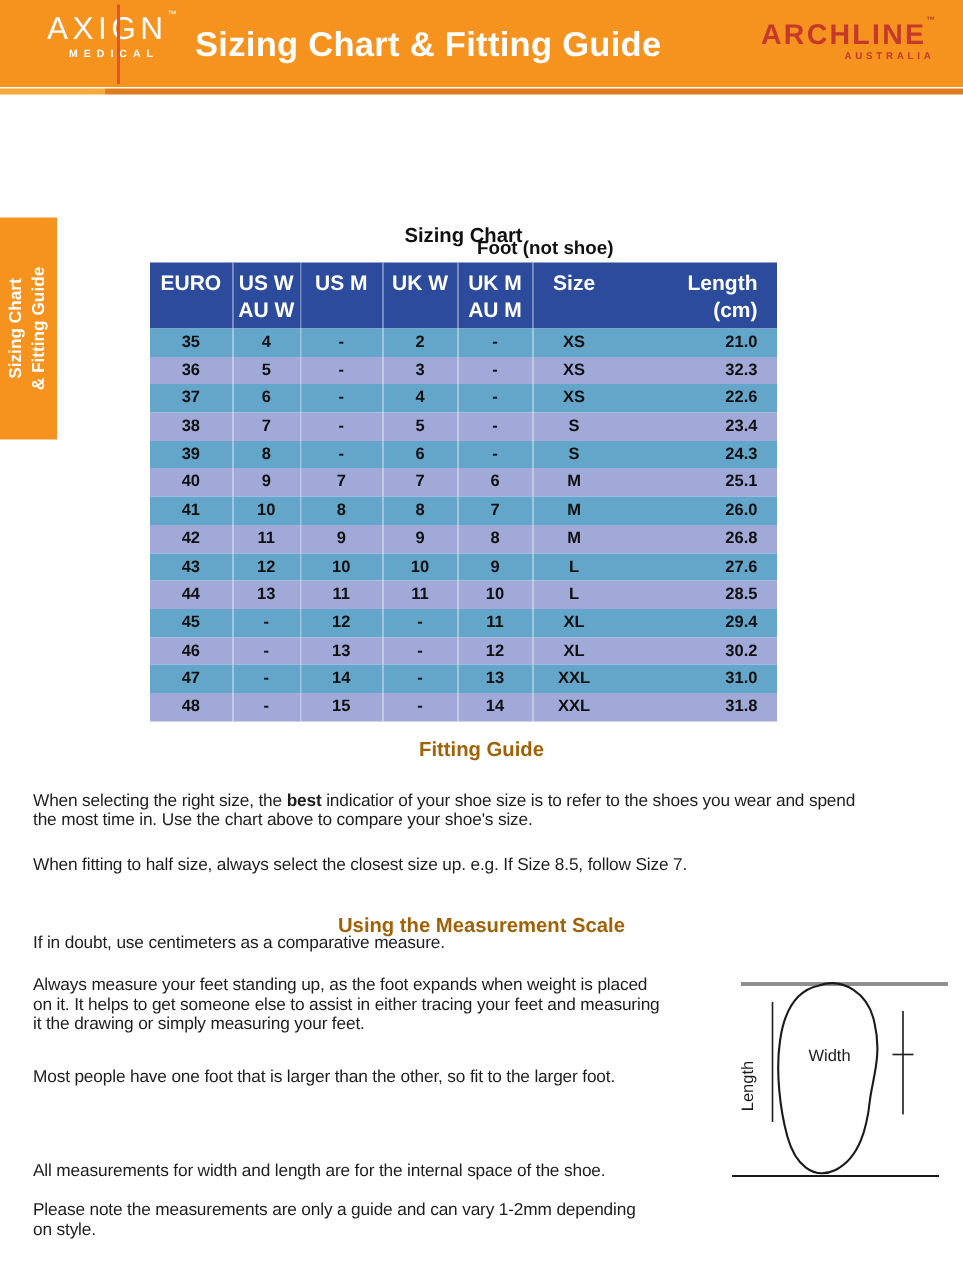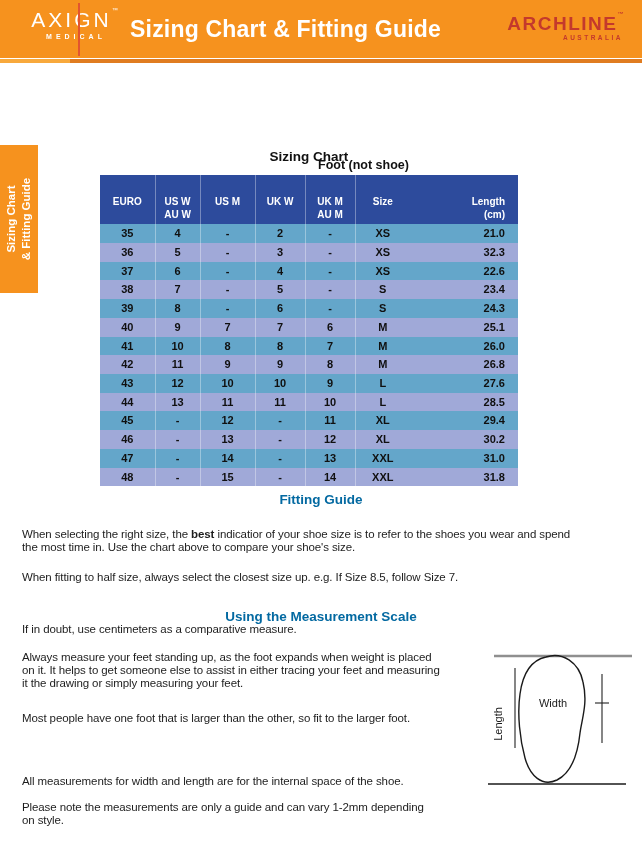--- a/index.html
+++ b/index.html
@@ -36,33 +36,33 @@
     color:#fff; font-weight:700; font-size:11.5px; line-height:1.3; text-align:center; white-space:nowrap; }
 
   
   .chart-title { position:absolute; left:100px; top:149px; width:418px; text-align:center;
     font-size:13.5px; font-weight:700; color:#111; }
   .foot-note { position:absolute; left:318px; top:158px; width:200px; text-align:left;
     font-size:12.5px; font-weight:700; color:#111; }
 
   .sizing-table { position:absolute; left:100px; top:175px; width:418px;
     border-collapse:collapse; table-layout:fixed; }
-  .sizing-table th { background:var(--table-head); color:#fff; font-size:10px; font-weight:700;
-    vertical-align:top; padding:20px 0 3px 0; white-space:pre-line; line-height:1.32; text-align:center; }
+  .sizing-table th { background:var(--table-head); color:#fff; font-size:14px; font-weight:700;
+    vertical-align:top; padding:4px 0 3px 0; white-space:pre-line; line-height:1.32; text-align:center; }
   .sizing-table td { font-size:11px; font-weight:700; color:#101010; text-align:center;
     height:18.7px; line-height:18.7px; padding:0; }
   .sizing-table tr.row-dark td { background:var(--row-dark); }
   .sizing-table tr.row-light td { background:var(--row-light); }
   .sizing-table th:nth-child(-n+5), .sizing-table td:nth-child(-n+5) {
     border-right:1px solid rgba(255,255,255,0.35); }
   .sizing-table th.col-last, .sizing-table td.col-last { text-align:right; padding-right:13px; }
 
   
   .section-heading { position:absolute; left:0; width:642px; text-align:center;
-    font-size:13.5px; font-weight:700; color:#0369a1; }
+    font-size:13.5px; font-weight:700; color:#a16207; }
   #h-fitting { top:492px; }
   #h-measure { top:597px;margin-top:12px; }
 
   .para { position:absolute; left:22px; font-size:11.5px; line-height:13px; color:var(--ink);
     white-space:pre-line; letter-spacing:-0.1px; width:612px; }
   #p1 { top:516px; }
   #p2 { top:559px; }
   #p3 { top:611px; }
   #p4 { top:639px; width:475px; }
   #p5 { top:700px; }

